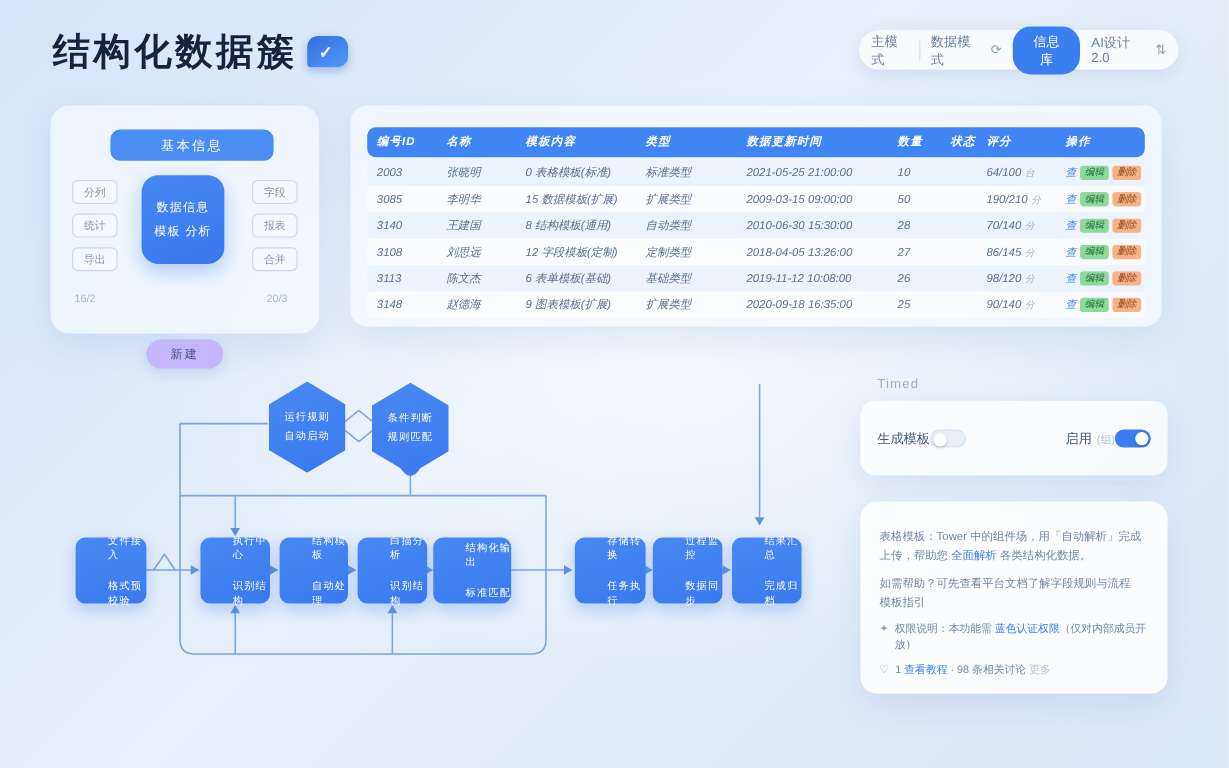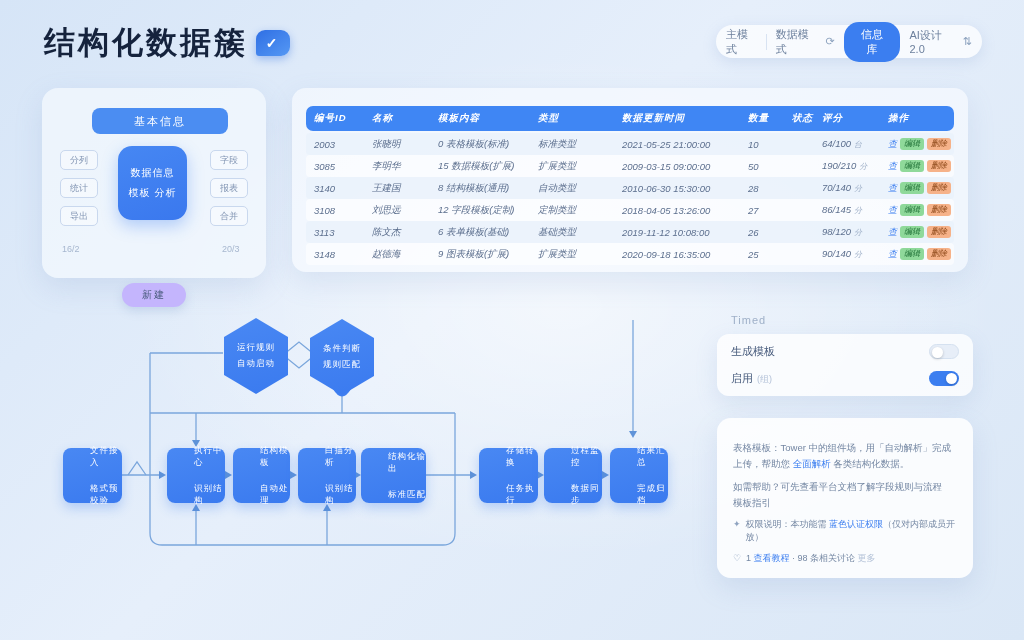--- a/index.html
+++ b/index.html
@@ -63,21 +63,21 @@
   .fnode{ position:absolute; height:55px; background:linear-gradient(165deg,#4988f3,#3a7aef); border-radius:8px; color:#fff;
     display:flex; flex-direction:column; align-items:center; justify-content:center; gap:14px; font-size:8.5px; letter-spacing:1px;
     box-shadow:0 5px 12px rgba(59,126,240,.3); z-index:2;padding-left:27px; }
   .hex{ position:absolute; width:64px; height:76px; background:linear-gradient(165deg,#4988f3,#3a7aef);
     clip-path:polygon(50% 0,100% 25%,100% 75%,50% 100%,0 75%,0 25%); color:#fff; display:flex; flex-direction:column;
     align-items:center; justify-content:center; gap:4px; font-size:8.5px; letter-spacing:1px; z-index:2; }
 
   
   .caption{ left:731px; top:314px; font-size:11px; color:#9fb0c8; letter-spacing:1px; }
   .pcard{ left:717px; top:334px; width:256px; height:62px; background:rgba(255,255,255,.78); border-radius:12px;
-    box-shadow:0 8px 22px rgba(120,150,200,.16); padding:10px 14px; display:flex; flex-direction:column; justify-content:space-between; }
+    box-shadow:0 8px 22px rgba(120,150,200,.16); padding:10px 14px; display:flex; flex-direction:row; justify-content:space-between; }
   .prow{ display:flex; align-items:center; justify-content:space-between; font-size:11px; color:#44587a; }
   .sub{ color:#b4c2d8; font-size:9px; margin-left:4px; }
   .toggle{ width:30px; height:15px; border-radius:8px; position:relative; cursor:pointer; }
   .toggle.off{ background:#e7eef8; border:1px solid #d5e1f0; }
   .toggle.off .knob{ left:2px; background:#fff; }
   .toggle.on{ background:#3b7ef0; }
   .toggle.on .knob{ right:2px; background:#fff; }
   .knob{ position:absolute; top:2px; width:11px; height:11px; border-radius:50%; box-shadow:0 1px 3px rgba(0,0,0,.2); }
 
   .kcard{ left:717px; top:418px; width:256px; height:160px; background:rgba(255,255,255,.85); border-radius:14px;

